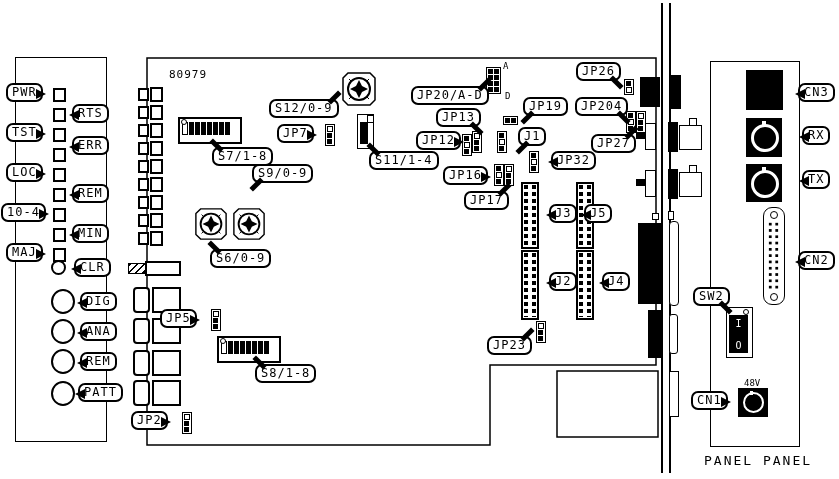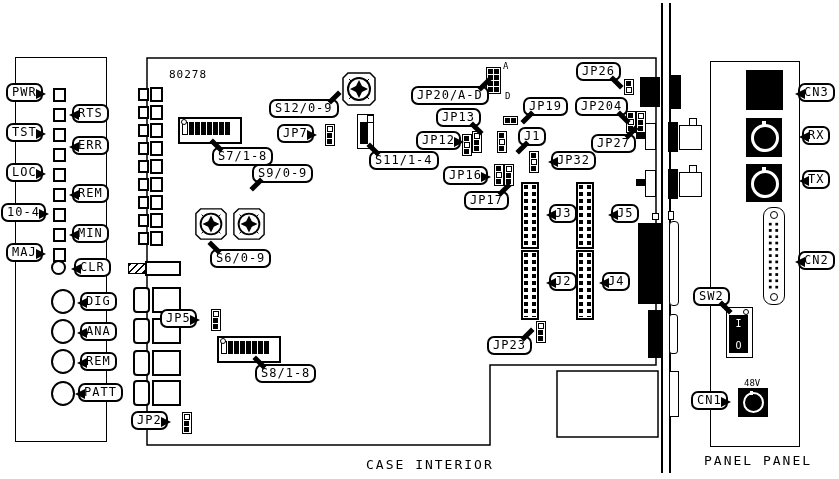--- a/index.html
+++ b/index.html
@@ -86,21 +86,21 @@
   <div class="co t-l" style="left:72px;top:184px">REM</div>
   <div class="co t-r" style="left:1px;top:203px">10-4</div>
   <div class="co t-l" style="left:72px;top:224px">MIN</div>
   <div class="co t-r" style="left:6px;top:243px">MAJ</div>
   <div class="co t-l" style="left:74px;top:258px">CLR</div>
   <div class="co t-l" style="left:80px;top:292px">DIG</div>
   <div class="co t-l" style="left:80px;top:322px">ANA</div>
   <div class="co t-l" style="left:80px;top:352px">REM</div>
   <div class="co t-l" style="left:78px;top:383px">PATT</div>
 
-  <div class="abs" style="left:169px;top:68px;font-size:11px;letter-spacing:1px;z-index:4;">80278</div>
+  <div class="abs" style="left:169px;top:68px;font-size:11px;letter-spacing:1px;z-index:4;">80979</div>
 
   <div class="er" style="left:138px;top:88px;width:7px;height:9px"></div>
   <div class="er" style="left:150px;top:87px;width:9px;height:11px"></div>
   <div class="er" style="left:138px;top:106px;width:7px;height:9px"></div>
   <div class="er" style="left:150px;top:105px;width:9px;height:11px"></div>
   <div class="er" style="left:138px;top:124px;width:7px;height:9px"></div>
   <div class="er" style="left:150px;top:123px;width:9px;height:11px"></div>
   <div class="er" style="left:138px;top:142px;width:7px;height:9px"></div>
   <div class="er" style="left:150px;top:141px;width:9px;height:11px"></div>
   <div class="er" style="left:138px;top:160px;width:7px;height:9px"></div>
@@ -301,21 +301,21 @@
   <div class="co t-r" style="left:416px;top:131px">JP12</div>
   <div class="co t-bl" style="left:523px;top:97px">JP19</div>
   <div class="co t-br" style="left:576px;top:62px">JP26</div>
   <div class="co t-br" style="left:575px;top:97px">JP204</div>
   <div class="co t-tr" style="left:591px;top:134px">JP27</div>
   <div class="co t-bl" style="left:518px;top:127px">J1</div>
   <div class="co t-l" style="left:551px;top:151px">JP32</div>
   <div class="co t-r" style="left:443px;top:166px">JP16</div>
   <div class="co t-tr" style="left:464px;top:191px">JP17</div>
   <div class="co t-l" style="left:549px;top:204px">J3</div>
-  <div class="co t-l" style="left:611px;top:204px">J5</div>
+  <div class="co t-l" style="left:584px;top:204px">J5</div>
   <div class="co t-l" style="left:549px;top:272px">J2</div>
   <div class="co t-l" style="left:602px;top:272px">J4</div>
   <div class="co t-tr" style="left:487px;top:336px">JP23</div>
   <div class="co t-r" style="left:160px;top:309px">JP5</div>
   <div class="co t-tl" style="left:255px;top:364px">S8/1-8</div>
   <div class="co t-r" style="left:131px;top:411px">JP2</div>
 
   <div class="abs" style="left:661px;top:3px;width:6px;height:470px;background:#fff;border-left:2px solid #000;border-right:2px solid #000;z-index:2;"></div>
   <div class="blackbox" style="left:640px;top:77px;width:20px;height:30px"></div>
   <div class="blackbox" style="left:670px;top:75px;width:11px;height:34px"></div>
@@ -367,16 +367,15 @@
     <div class="abs" style="left:12px;top:3px;width:3px;height:4px;background:#fff;"></div>
   </div>
 
   <div class="co t-l" style="left:798px;top:83px">CN3</div>
   <div class="co t-l" style="left:802px;top:126px">RX</div>
   <div class="co t-l" style="left:802px;top:170px">TX</div>
   <div class="co t-l" style="left:798px;top:251px">CN2</div>
   <div class="co t-br" style="left:693px;top:287px">SW2</div>
   <div class="co t-r" style="left:691px;top:391px">CN1</div>
 
-  <div class="sect" style="left:366px;top:457px">CASE INTERIOR</div>
   <div class="sect" style="left:704px;top:453px">PANEL PANEL</div>
 
 </div>
 
 </body></html>

